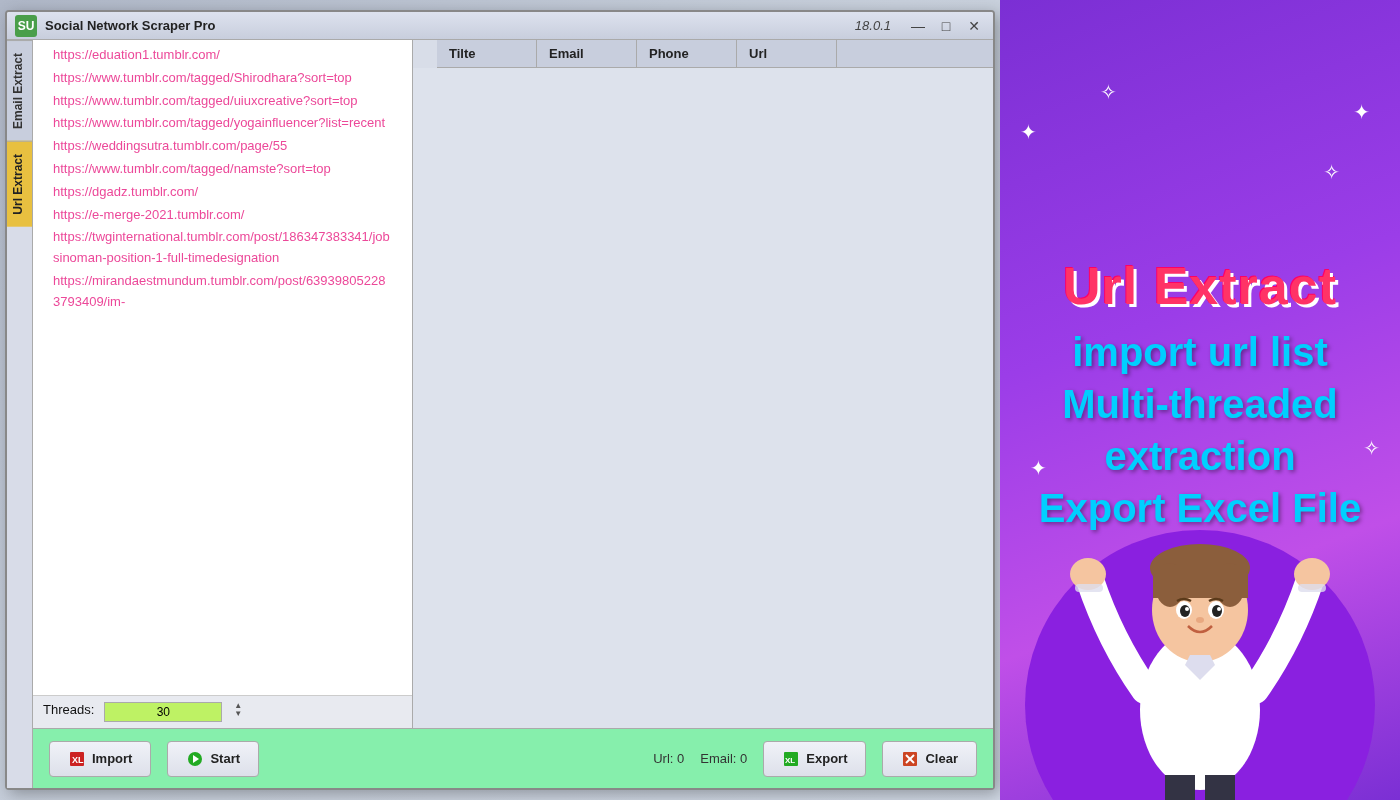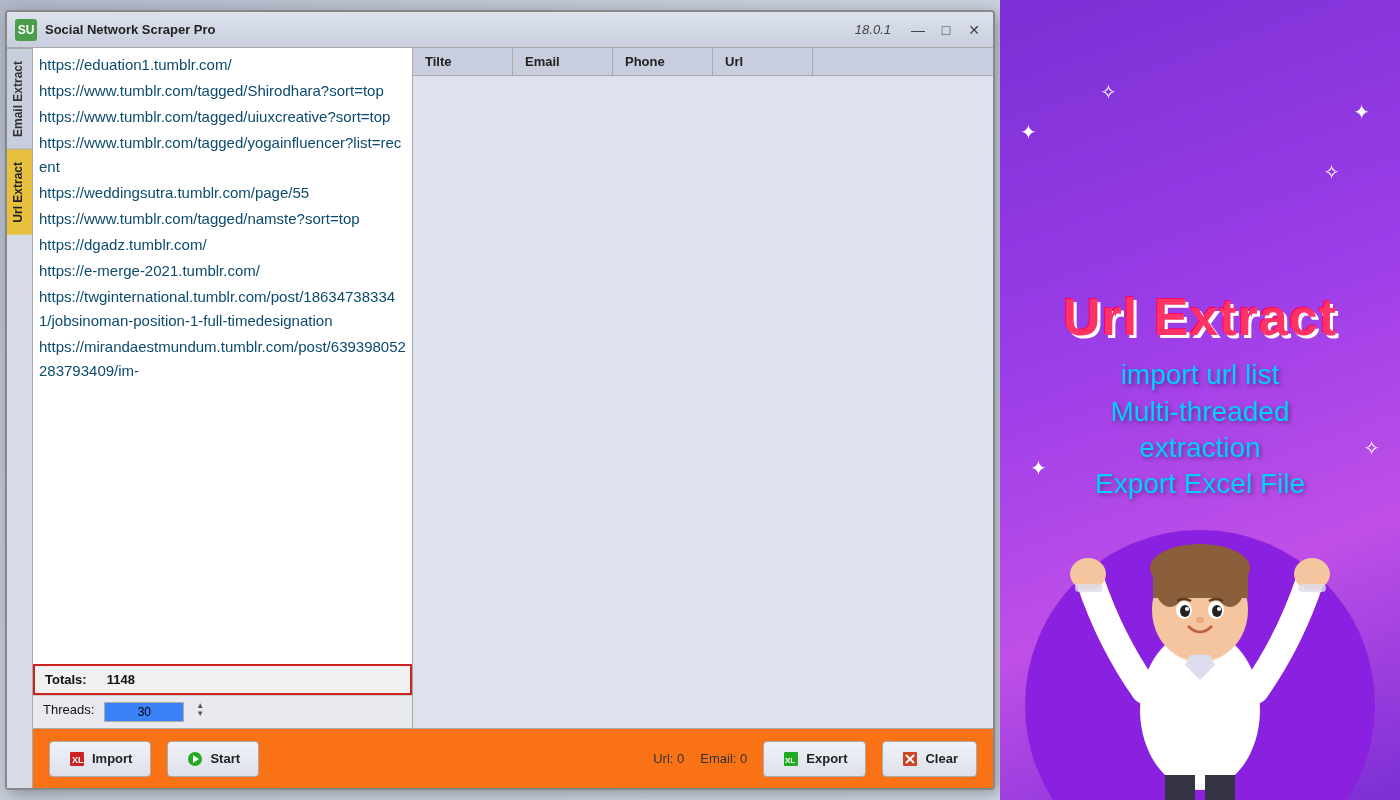--- a/index.html
+++ b/index.html
@@ -59,22 +59,22 @@
       text-align: center;
     }
 
     .promo-features {
       z-index: 2;
       text-align: center;
       margin-bottom: 10px;
     }
 
     .promo-feature {
-      font-size: 28px;
-      font-weight: 400;
+      font-size: 40px;
+      font-weight: 700;
       color: #00cfff;
       text-shadow: 2px 2px 4px rgba(0,0,0,0.4);
       line-height: 1.3;
       text-align: center;
     }
 
     .sparkle {
       position: absolute;
       color: white;
       font-size: 20px;
@@ -98,21 +98,21 @@
       background: #e8eaf0;
       border: 2px solid #888;
       border-radius: 4px;
       box-shadow: 4px 4px 16px rgba(0,0,0,0.3);
       display: flex;
       flex-direction: column;
     }
 
     
     .title-bar {
-      height: 36px;
+      height: 28px;
       background: linear-gradient(180deg, #dde2ee 0%, #c8cedd 100%);
       border-bottom: 1px solid #aaa;
       display: flex;
       align-items: center;
       padding: 0 8px;
       border-radius: 2px 2px 0 0;
       flex-shrink: 0;
     }
 
     .title-bar-icon {
@@ -214,24 +214,24 @@
       width: 380px;
       display: flex;
       flex-direction: column;
       border-right: 1px solid #aaa;
       background: #ffffff;
     }
 
     .url-list {
       flex: 1;
       overflow-y: auto;
-      padding: 4px 6px;
-      font-size: 15px;
+      padding: 4px 20px;
+      font-size: 13px;
       line-height: 1.6;
-      color: #0c4a6e;
+      color: #ec4899;
     }
 
     .url-list-item {
       word-break: break-all;
       padding: 1px 0;
     }
 
     .totals-row {
       border: 2px solid #cc2222;
       padding: 6px 10px;
@@ -249,24 +249,24 @@
       font-size: 13px;
       color: #111;
       background: #e8eaf0;
       display: flex;
       align-items: flex-start;
       gap: 10px;
       border-top: 1px solid #ccc;
     }
 
     .threads-input {
-      width: 80px;
+      width: 118px;
       padding: 2px 10px;
       border: 1px solid #aaa;
-      background: #3b82f6;
+      background: #bef264;
       font-size: 12px;
       text-align: center;
     }
 
     .spinner-btn {
       display: flex;
       flex-direction: column;
       margin-left: 2px;
     }
 
@@ -285,37 +285,38 @@
       background: #d8dde8;
     }
 
     .grid-header {
       display: flex;
       background: #c8cedd;
       border-bottom: 1px solid #aaa;
       font-size: 13px;
       font-weight: 600;
       color: #222;
+      margin-left: 24px;
     }
 
     .grid-col-header {
       padding: 6px 12px;
       border-right: 1px solid #aaa;
       min-width: 100px;
     }
 
     .grid-body {
       flex: 1;
       background: #dde2ec;
     }
 
     
     .bottom-bar {
       height: 60px;
-      background: #f97316;
+      background: #86efac;
       border-top: 1px solid #aaa;
       display: flex;
       align-items: center;
       padding: 0 16px;
       gap: 16px;
     }
 
     .btn {
       display: flex;
       align-items: center;
@@ -402,24 +403,20 @@
                 <div class="url-list-item">https://www.tumblr.com/tagged/Shirodhara?sort=top</div>
                 <div class="url-list-item">https://www.tumblr.com/tagged/uiuxcreative?sort=top</div>
                 <div class="url-list-item">https://www.tumblr.com/tagged/yogainfluencer?list=recent</div>
                 <div class="url-list-item">https://weddingsutra.tumblr.com/page/55</div>
                 <div class="url-list-item">https://www.tumblr.com/tagged/namste?sort=top</div>
                 <div class="url-list-item">https://dgadz.tumblr.com/</div>
                 <div class="url-list-item">https://e-merge-2021.tumblr.com/</div>
                 <div class="url-list-item">https://twginternational.tumblr.com/post/186347383341/jobsinoman-position-1-full-timedesignation</div>
                 <div class="url-list-item">https://mirandaestmundum.tumblr.com/post/639398052283793409/im-</div>
               </div>
-            <div class="totals-row">
-              <span>Totals:</span>
-              <span>1148</span>
-            </div>
             <div class="threads-row">
               <span>Threads:</span>
               <input class="threads-input" type="text" value="30" style="">
               <div class="spinner-btn">
                 <span class="spin-arrow">▲</span>
                 <span class="spin-arrow">▼</span>
               </div>
             </div>
           </div>
 

